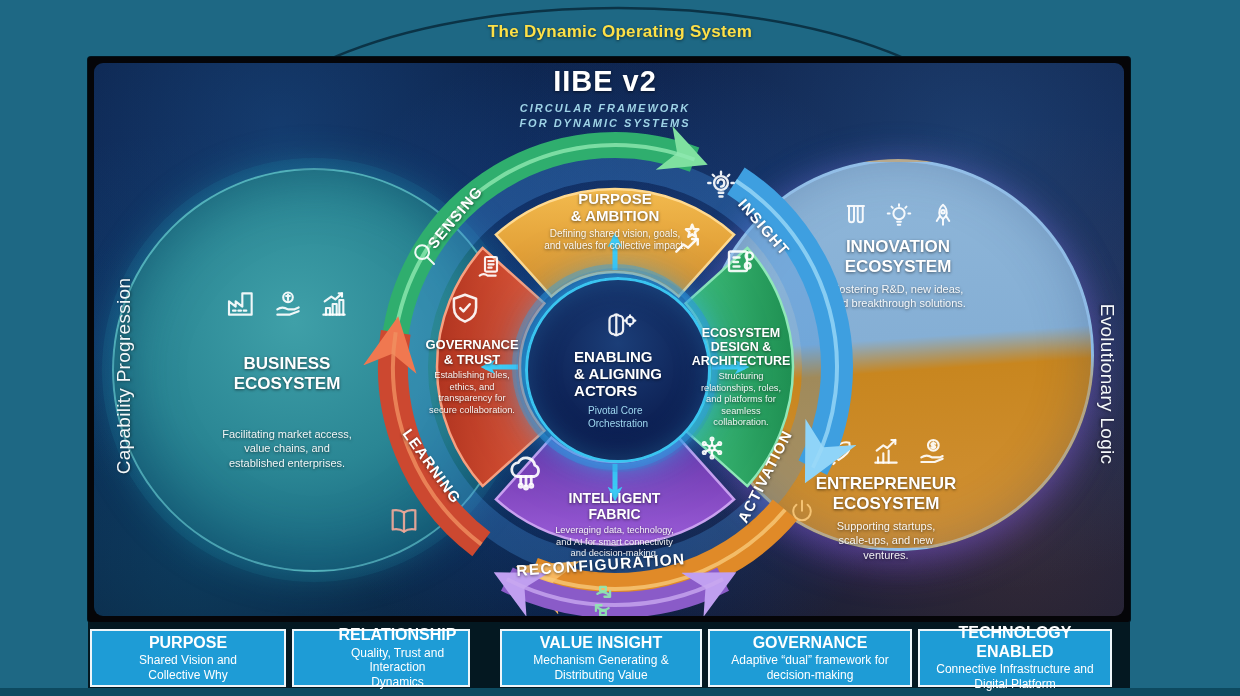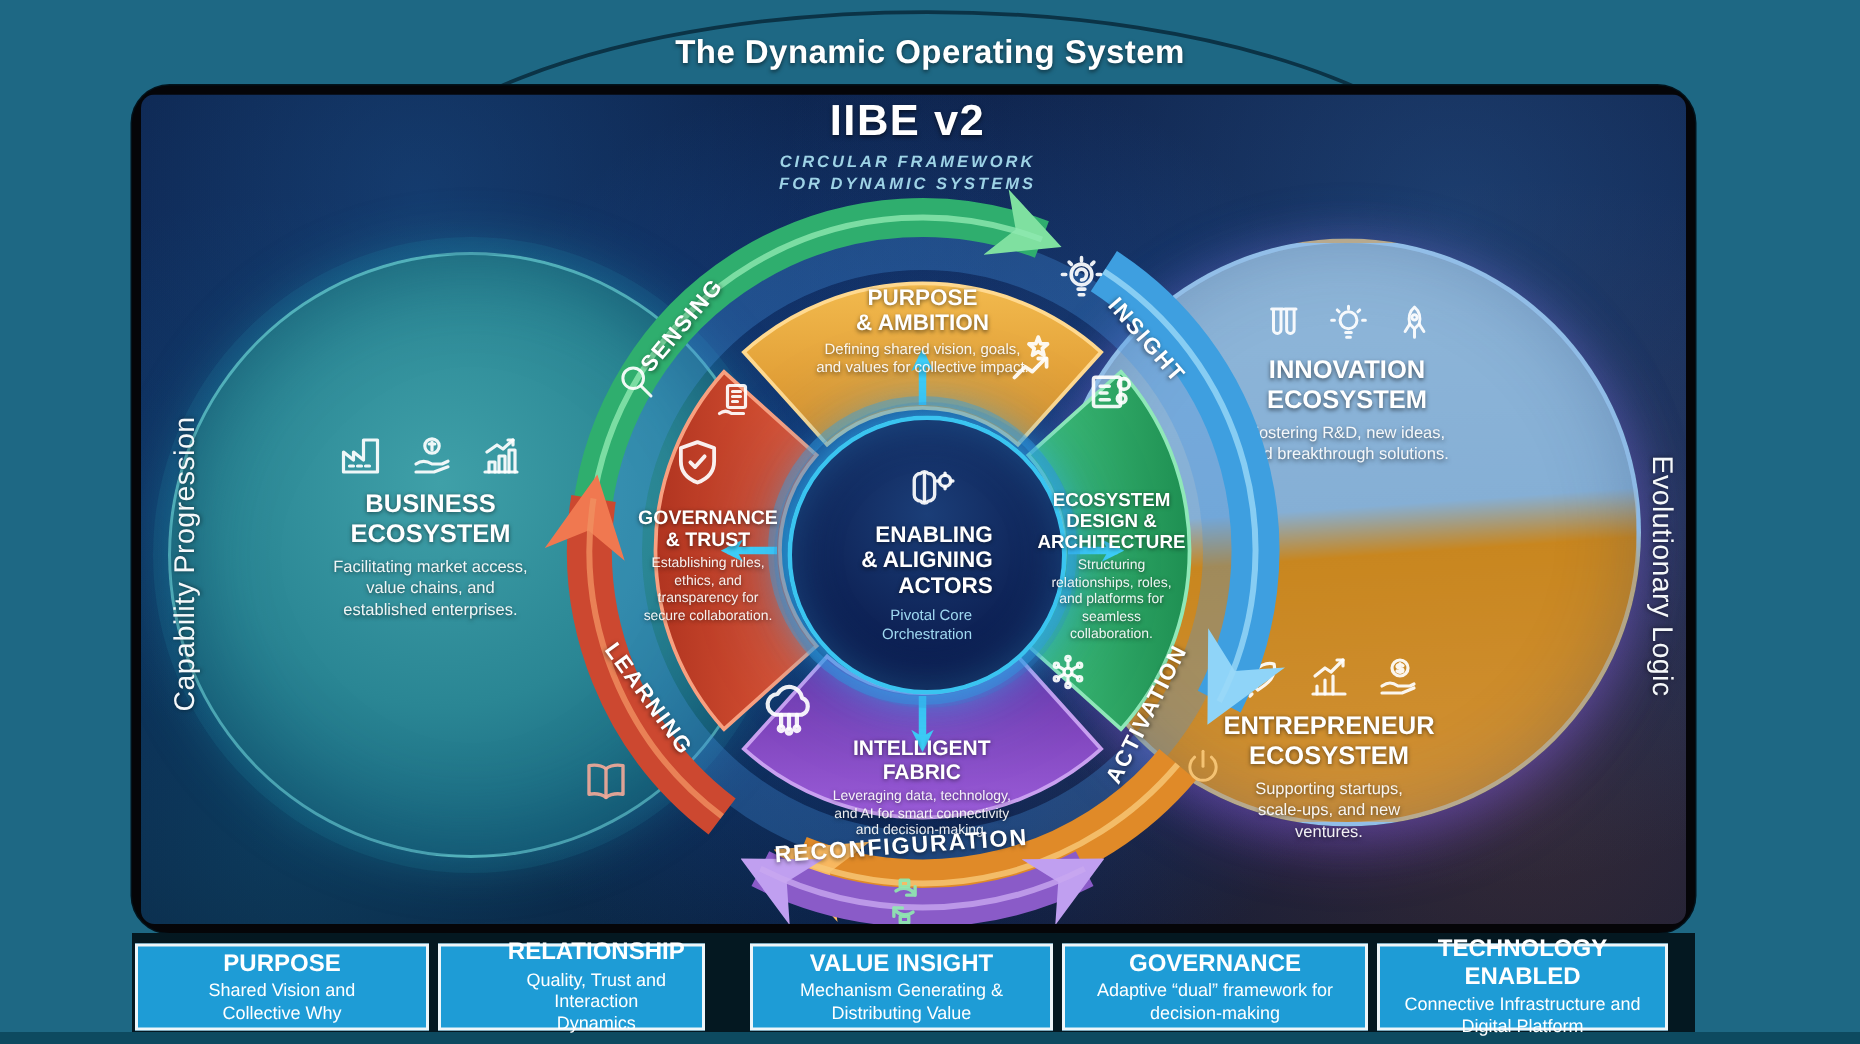--- a/index.html
+++ b/index.html
@@ -4,24 +4,24 @@
 <style>
   html,body{margin:0;padding:0;}
   body{width:1240px;height:696px;overflow:hidden;font-family:"Liberation Sans",sans-serif;}
   .slide{position:relative;width:1240px;height:696px;background:#1E6884;overflow:hidden;}
   .abs{position:absolute;}
   .ts{text-shadow:0 1px 3px rgba(0,0,0,.55);}
   .pre{white-space:pre-line;}
 
   
   .top-arc{left:0;top:0;width:1240px;height:57px;overflow:hidden;}
-  .slide-title{left:0;right:0;top:22px;text-align:center;color:#ffffff;font-size:22px;font-weight:600;letter-spacing:.3px;}
-
-  
-  .frame{left:88px;top:57px;width:1042px;height:565px;background:#050508;border-radius:25px;box-shadow:0 0 0 1px #02131c;}
+  .slide-title{left:0;right:0;top:22px;text-align:center;color:#fde047;font-size:17px;font-weight:600;letter-spacing:.3px;}
+
+  
+  .frame{left:88px;top:57px;width:1042px;height:565px;background:#050508;border-radius:3px;box-shadow:0 0 0 1px #02131c;}
   .diagram{position:absolute;inset:6px;border-radius:9px;overflow:hidden;
     background:
       radial-gradient(circle at 18% 12%, rgba(40,120,190,.35), transparent 40%),
       radial-gradient(circle at 85% 15%, rgba(70,140,210,.30), transparent 45%),
       radial-gradient(circle at 50% 55%, rgba(30,90,180,.45), transparent 55%),
       radial-gradient(circle at 10% 88%, rgba(20,160,190,.25), transparent 40%),
       radial-gradient(circle at 90% 85%, rgba(200,100,40,.22), transparent 40%),
       linear-gradient(180deg,#0A1A40 0%,#0B1F4E 50%,#0A1838 100%);}
 
   
@@ -40,31 +40,31 @@
     border:2px solid rgba(130,230,235,.45);
     box-shadow:0 0 0 10px rgba(40,180,200,.10), 0 0 40px rgba(40,200,220,.35), inset 0 0 60px rgba(15,70,100,.6);}
   .right-circle{left:608px;top:96px;width:386px;height:386px;border-radius:50%;
     background:linear-gradient(176deg,#90B7D9 0%,#85AFD5 46%,#C8861F 54%,#D29238 100%);
     border:3px solid rgba(150,200,250,.45);
     box-shadow:0 14px 40px rgba(140,60,200,.45), 0 0 35px rgba(90,150,220,.35), inset 0 0 50px rgba(30,60,110,.25);}
   .eco{display:flex;flex-direction:column;align-items:center;text-align:center;color:#fff;}
   .eco .icons{display:flex;gap:12px;align-items:flex-end;}
   .eco .t{font-size:17px;font-weight:bold;line-height:1.18;margin-top:6px;}
   .eco .d{font-size:11px;line-height:1.3;margin-top:5px;color:rgba(255,255,255,.93);}
-  .eco-biz{left:63px;top:225px;width:260px;}
+  .eco-biz{left:63px;top:225px;width:260px;gap:28px;}
   .eco-inn{left:699px;top:138px;width:210px;}
   .eco-ent{left:687px;top:373px;width:210px;}
 
   
   .wheel{left:261px;top:44px;width:520px;height:520px;}
   .core{left:431px;top:214px;width:180px;height:180px;border-radius:50%;
     background:radial-gradient(circle at 50% 35%, #1B3E78 0%, #0B1C4E 68%, #081538 100%);
     border:3px solid #3AC4F0;
     box-shadow:0 0 28px rgba(50,180,240,.85), 0 0 60px rgba(40,140,220,.45), 0 0 0 9px rgba(40,120,200,.22), inset 0 0 30px rgba(60,160,230,.35);
-    display:flex;flex-direction:column;align-items:center;justify-content:center;text-align:right;color:#fff;}
+    display:flex;flex-direction:column;align-items:center;justify-content:center;text-align:left;color:#fff;}
   .core .t{font-size:15px;font-weight:bold;line-height:1.14;margin-top:4px;}
   .core .s{font-size:10px;line-height:1.3;margin-top:5px;color:#9FD8F0;}
 
   .seg-text{text-align:center;color:#fff;}
   .seg-text .t{font-weight:bold;line-height:1.12;}
   .seg-text .d{margin-top:3px;color:rgba(255,255,255,.92);line-height:1.24;}
   .st-purpose{left:411px;top:128px;width:220px;}
   .st-purpose .t{font-size:15px;} .st-purpose .d{font-size:10px;}
   .st-design{left:587px;top:263px;width:120px;}
   .st-design .t{font-size:12.5px;} .st-design .d{font-size:9.3px;}

